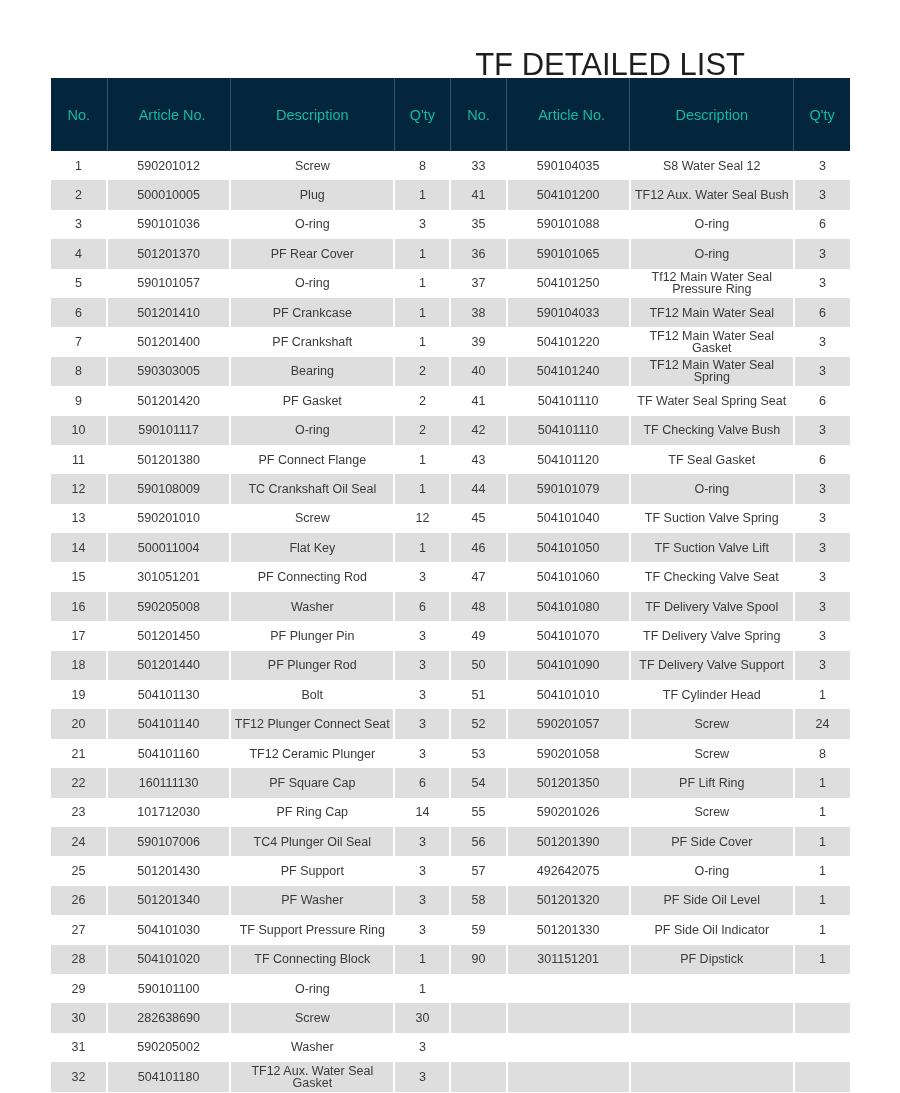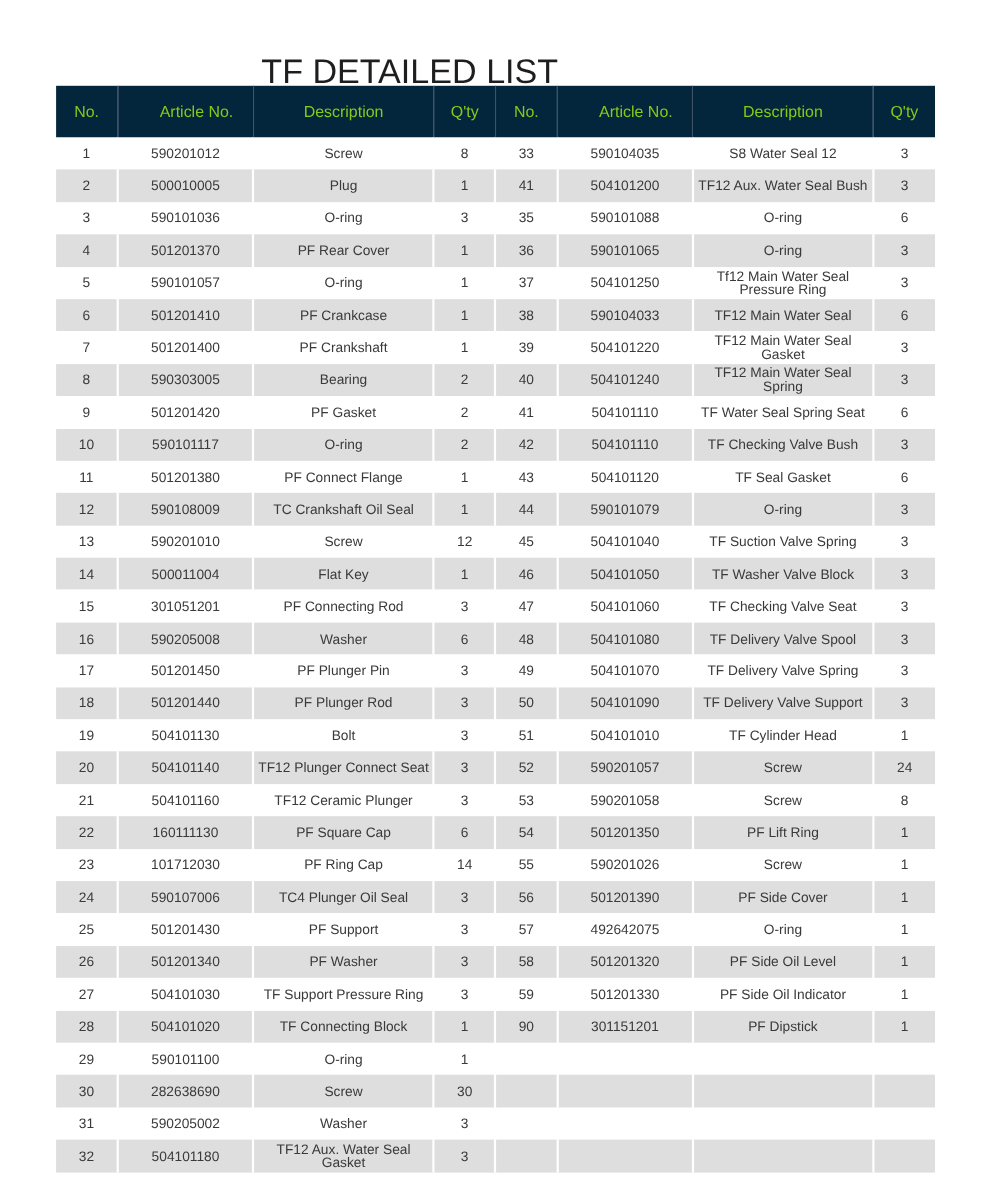--- a/index.html
+++ b/index.html
@@ -1,32 +1,32 @@
 <!DOCTYPE html>
 <html><head>
 <meta charset="utf-8">
 <style>
   html, body { margin: 0; padding: 0; background: #ffffff; }
   body { width: 900px; height: 1093px; position: relative; font-family: "Liberation Sans", sans-serif; color: #333; }
   .title {
-    position: absolute; top: 26px; left: 0; width: 745px; text-align: center;
+    position: absolute; top: 26px; left: 0; width: 745px; text-align: right;
     font-size: 31px; font-weight: normal; color: #1e1e1e; letter-spacing: 0px;
     font-family: "Liberation Sans", sans-serif;
   }
   table.parts {
     position: absolute; top: 78px; left: 51px; width: 799px;
     border-collapse: collapse; table-layout: fixed;
   }
   table.parts col.c-no { width: 56px; }
   table.parts col.c-art { width: 123px; }
   table.parts col.c-desc { width: 164px; }
   table.parts col.c-qty { width: 56px; }
   thead th {
-    background: #03263d; color: #84cc16; font-weight: normal;
-    font-size: 14.5px; height: 47px; padding: 0; text-align: center;
+    background: #03263d; color: #14b8a6; font-weight: normal;
+    font-size: 14.5px; height: 47px; padding: 13px; text-align: center;
     border-right: 1px solid #3c5366;
   }
   thead th:last-child { border-right: none; }
   thead th.art { padding-left: 20px; margin-left: 16px; }
   tbody td {
     height: 29.4px; padding: 0; text-align: center; font-size: 12.5px; color: #3a3a3a;
     border-right: 2px solid #ffffff; line-height: 12px;
   }
   tbody td:last-child { border-right: none; }
   tbody tr:nth-child(even) td { background: #dedede; }
@@ -192,21 +192,21 @@
         <td class="desc">TF Suction Valve Spring</td>
         <td>3</td>
       </tr>
       <tr>
         <td>14</td>
         <td>500011004</td>
         <td class="desc">Flat Key</td>
         <td>1</td>
         <td>46</td>
         <td>504101050</td>
-        <td class="desc">TF Washer Valve Block</td>
+        <td class="desc">TF Suction Valve Lift</td>
         <td>3</td>
       </tr>
       <tr>
         <td>15</td>
         <td>301051201</td>
         <td class="desc">PF Connecting Rod</td>
         <td>3</td>
         <td>47</td>
         <td>504101060</td>
         <td class="desc">TF Checking Valve Seat</td>

